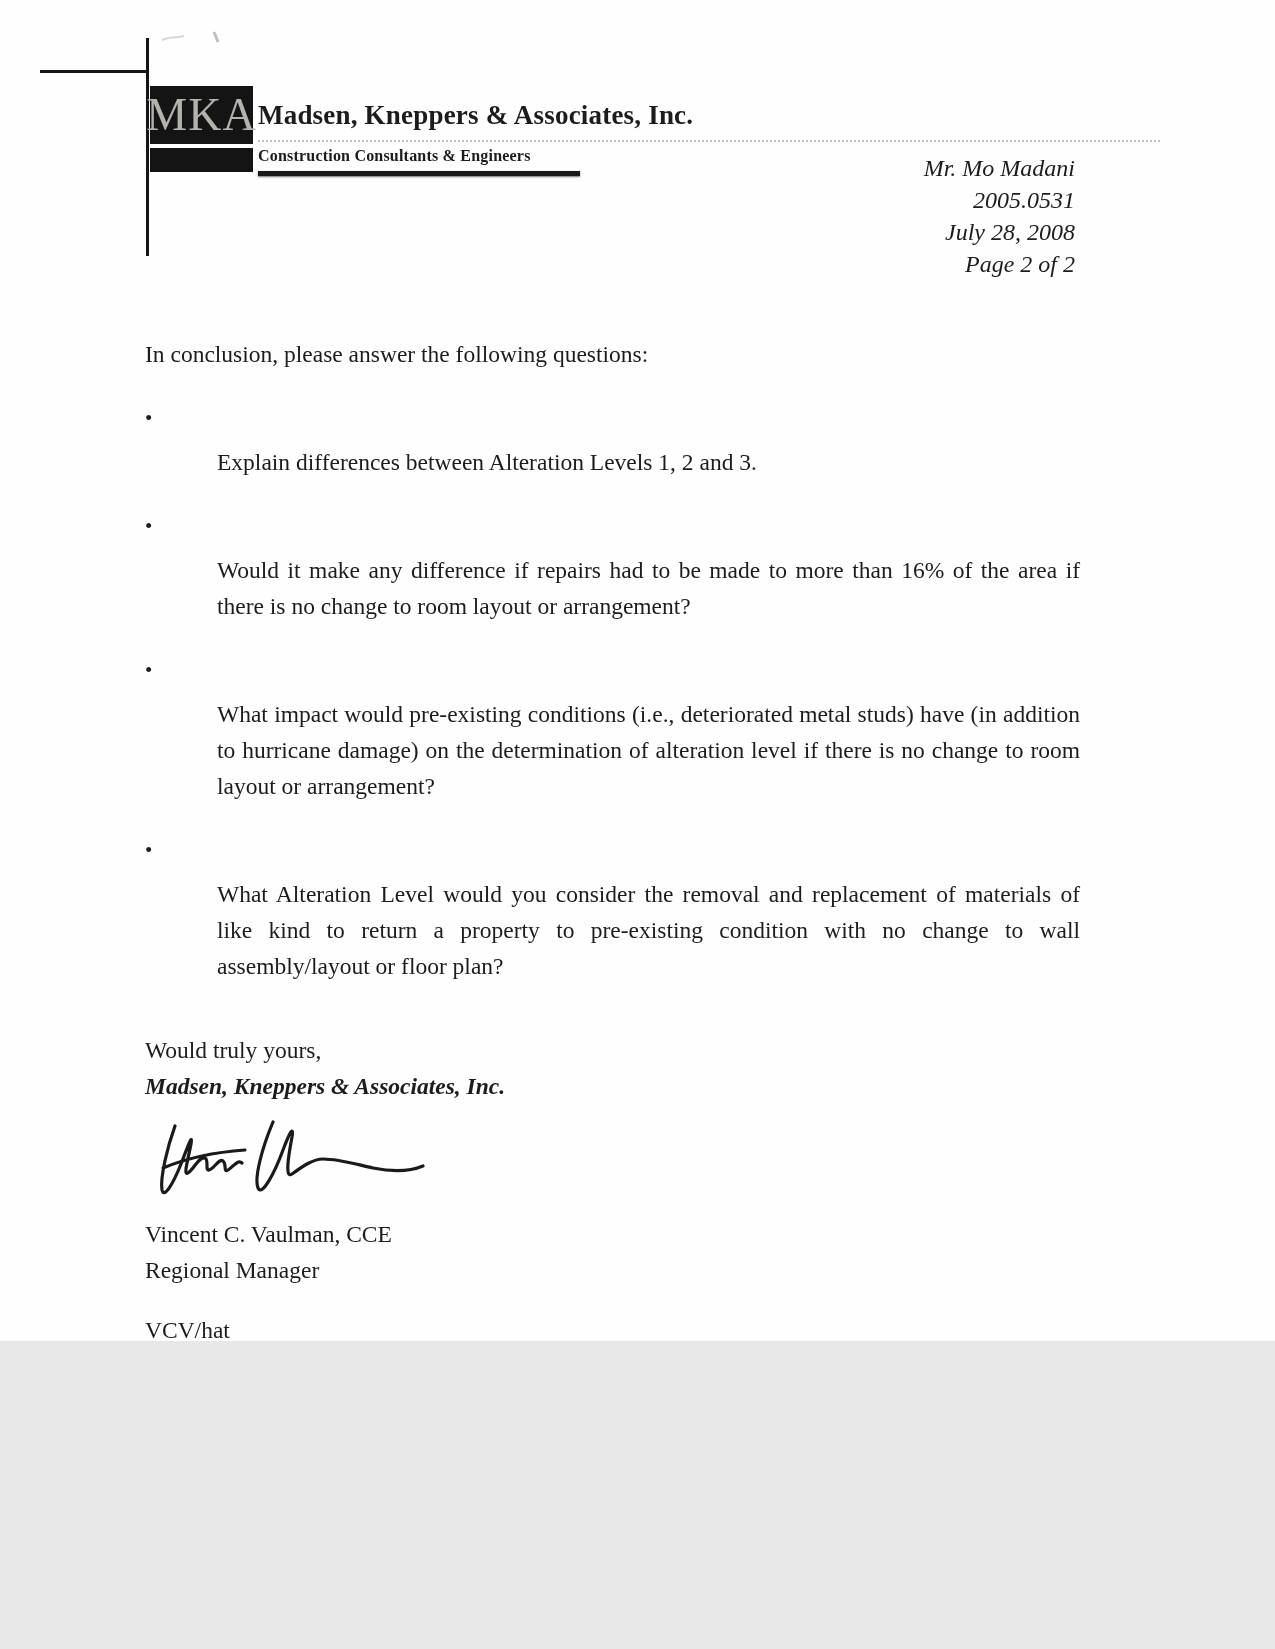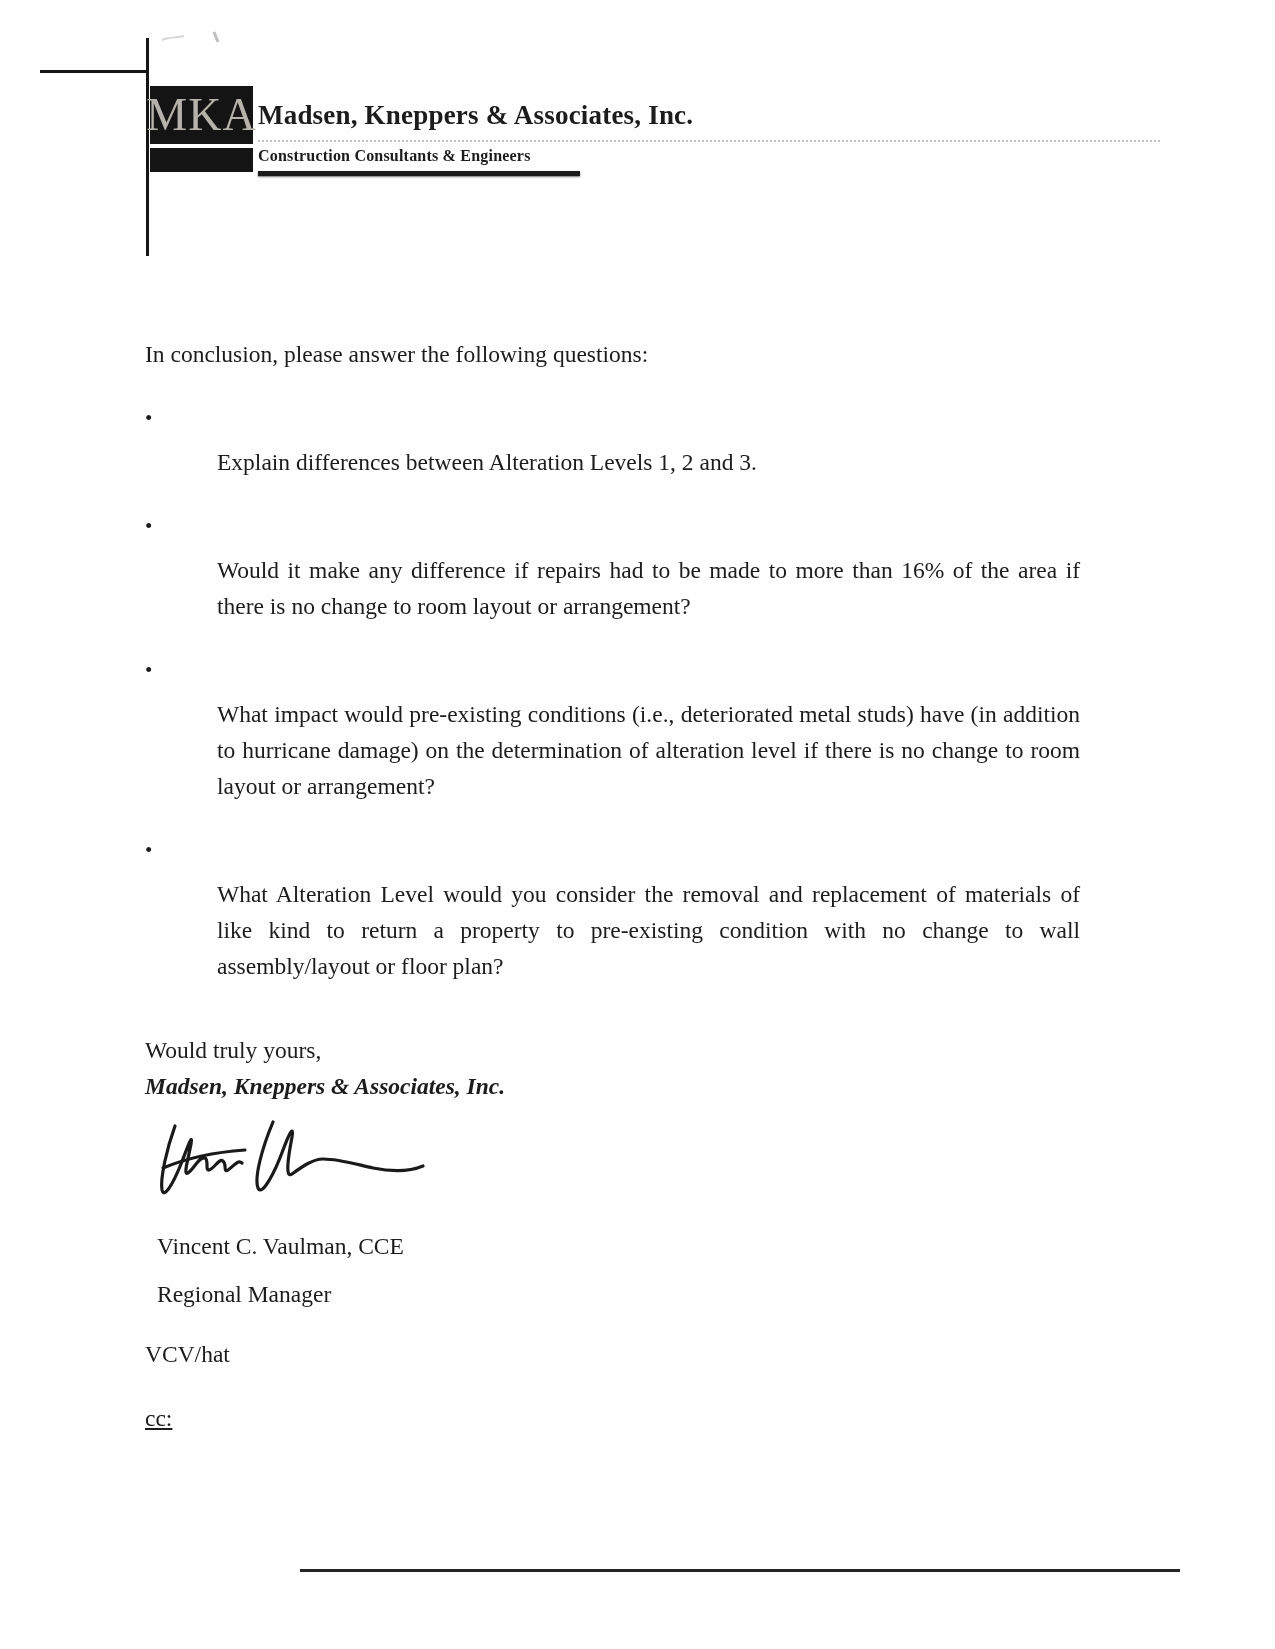--- a/index.html
+++ b/index.html
@@ -1,19 +1,19 @@
 <!DOCTYPE html>
 <html><head>
 <meta charset="utf-8">
 <style>
   html, body { margin: 0; padding: 0; background: #e8e8e8; }
   .page {
     position: relative;
     width: 1275px;
-    height: 1649px;
+    height: 1341px;
     margin: 0 auto;
     background: #fefefe;
     font-family: "Liberation Serif", serif;
     color: #1c1c1c;
     overflow: hidden;
   }
   
   .crop-v { position: absolute; left: 146px; top: 38px; width: 3px; height: 218px; background: #151515; }
   .crop-h { position: absolute; left: 40px; top: 70px; width: 108px; height: 3px; background: #151515; }
   .pencil-mark { position: absolute; left: 158px; top: 26px; opacity: 0.55; }
@@ -53,21 +53,21 @@
   
   .letter-body { position: absolute; left: 145px; top: 336px; width: 935px; font-size: 23.5px; line-height: 36px; }
   .intro { margin: 0 0 28px 0; }
   .bullet-item { display: flex; margin: 0 0 28px 0; }
   .bullet-item.last { margin-bottom: 48px; }
   .bullet-marker { width: 72px; flex: 0 0 72px; font-size: 21px; }
   .bullet-text { flex: 1; text-align: justify; margin-top: 44px; }
   .valediction { margin: 0; }
   .company-signature { margin: 0; font-weight: bold; font-style: italic; }
   .signature-wrap { height: 110px; margin-top: 2px; }
-  .signer-name, .signer-title { margin: 12px; }
+  .signer-name, .signer-title { margin: 0; }
   .initials { margin: 24px 0 0 0; }
   .cc-line { margin: 28px 0 0 0; text-decoration: underline; }
 </style>
 </head>
 <body>
 
 <div class="page">
 
   <div class="crop-v"></div>
   <div class="crop-h"></div>
@@ -79,20 +79,26 @@
 
   <div class="logo-box">
     <span>MKA</span>
   </div>
   <div class="logo-strip"></div>
   <div class="company-name">Madsen, Kneppers &amp; Associates, Inc.</div>
   <div class="header-dash-line"></div>
   <div class="tagline">Construction Consultants &amp; Engineers</div>
   <div class="tagline-bar"></div>
 
+  <div class="recipient-block">
+    <div>Mr. Mo Madani</div>
+    <div>2005.0531</div>
+    <div>July 28, 2008</div>
+    <div>Page 2 of 2</div>
+  </div>
 
   <div class="letter-body">
     <p class="intro">In conclusion, please answer the following questions:</p>
 
     <div class="bullet-item">
       <span class="bullet-marker">•</span>
       <span class="bullet-text">Explain differences between Alteration Levels 1, 2 and 3.</span>
     </div>
     <div class="bullet-item">
       <span class="bullet-marker">•</span>

